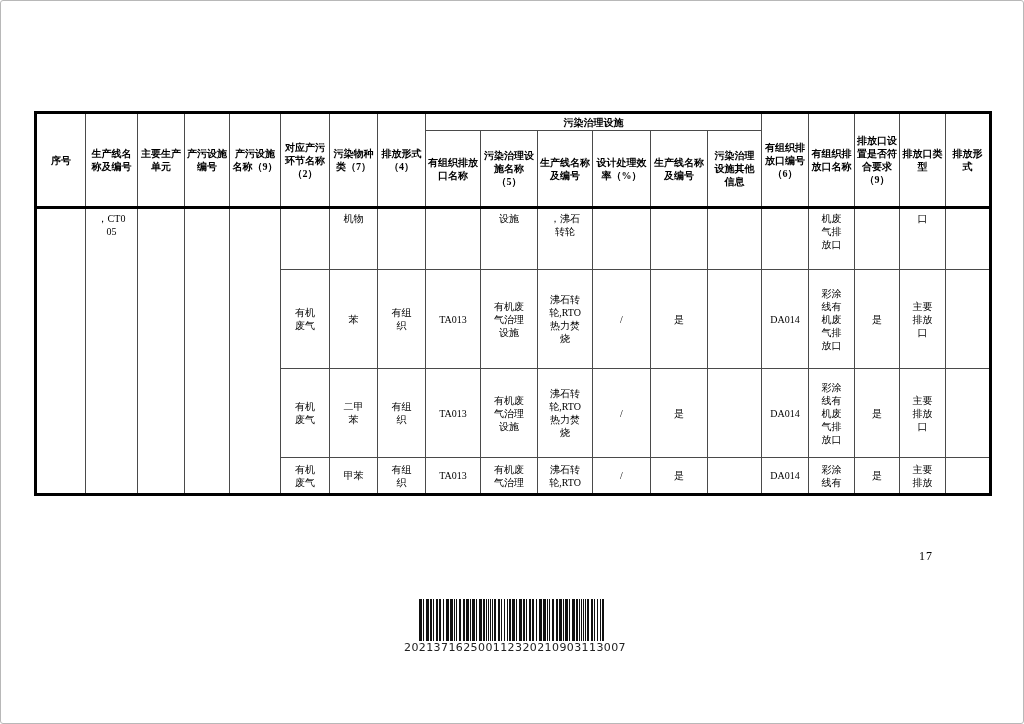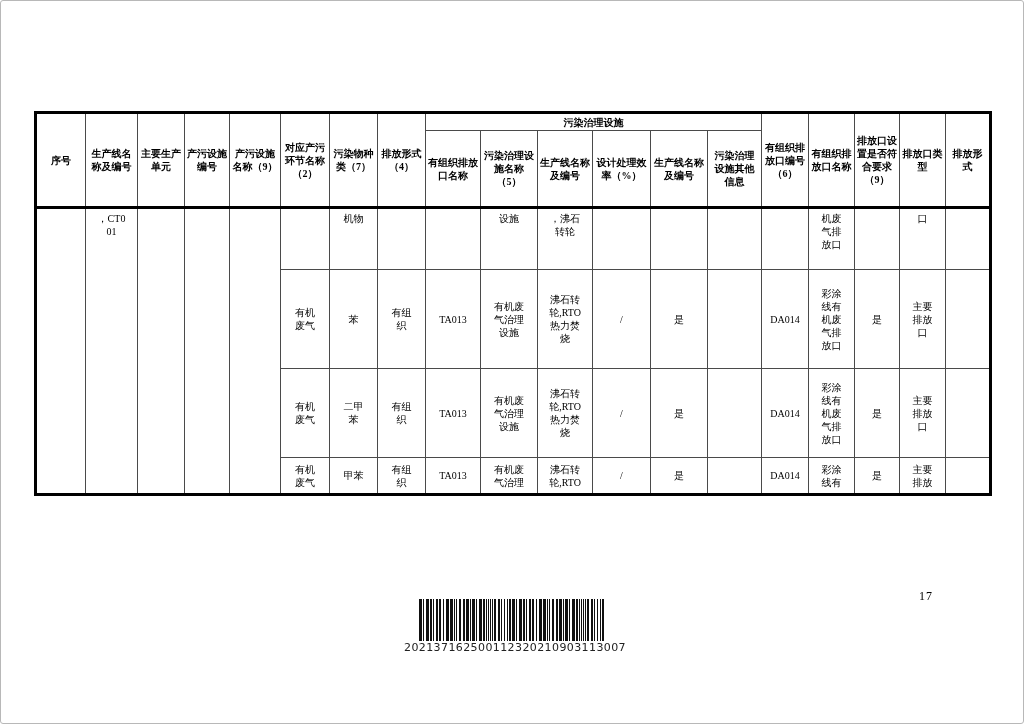--- a/index.html
+++ b/index.html
@@ -42,21 +42,20 @@
   tr.row-b { height:99px; }
   tr.row-c { height:89px; }
   tr.row-d { height:37px; }
   td.line-name { vertical-align:middle; padding-top:55px; }
   td.span-col { vertical-align:middle; }
   .page-number {
     position:absolute;
     left:918px; top:548px;
     font-size:12px;
     letter-spacing:1px;
-    margin-top:40px;
   }
   .barcode {
     position:absolute;
     left:418px; top:598px;
     width:192px; height:42px;
     overflow:hidden;
     font-size:0;
     white-space:nowrap;
   }
   .barcode span {
@@ -123,21 +122,21 @@
       <th>生产线名称及编号</th>
       <th>设计处理效率（%）</th>
       <th>生产线名称及编号</th>
       <th>污染治理设施其他信息</th>
     </tr>
   </thead>
   <tbody>
     <tr class="row-a">
       <td rowspan="4" class="span-col"></td>
       <td rowspan="4" class="span-col line-name">，CT0
-01</td>
+05</td>
       <td rowspan="4" class="span-col"></td>
       <td rowspan="4" class="span-col"></td>
       <td rowspan="4" class="span-col"></td>
       <td></td>
       <td>机物</td>
       <td></td>
       <td></td>
       <td>设施</td>
       <td>，沸石
 转轮</td>

